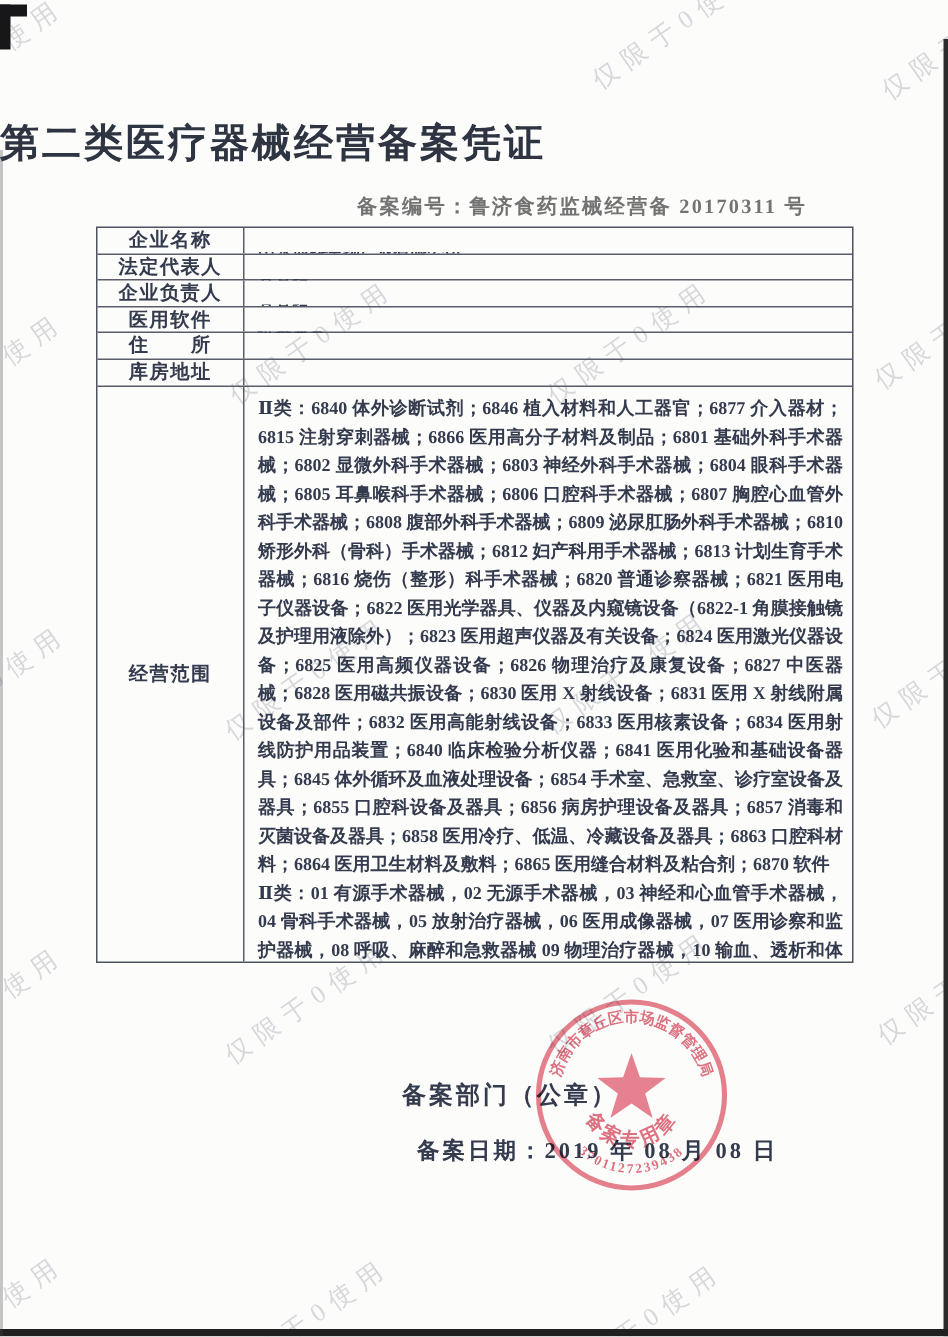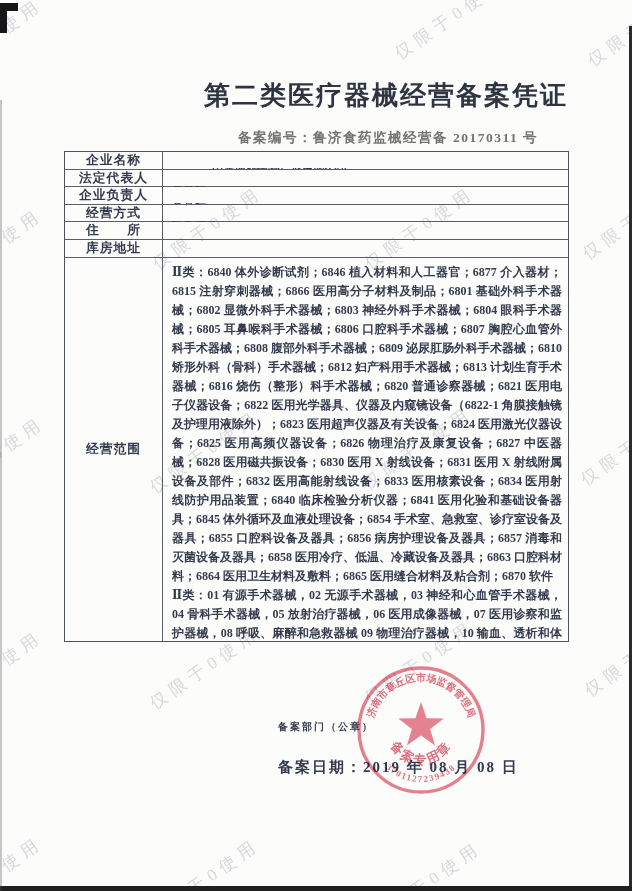--- a/index.html
+++ b/index.html
@@ -12,53 +12,53 @@
   
   .wm{
     position:absolute;z-index:0;white-space:nowrap;
     font-size:17px;letter-spacing:6px;color:#8f939f;opacity:.34;
     transform:translate(-50%,-50%) rotate(-35deg);
     pointer-events:none;user-select:none;
   }
   
   .title{
     position:absolute;top:78px;left:0;width:568px;z-index:2;
-    text-align:right;font-size:26px;font-weight:700;letter-spacing:2px;color:#2e3442;
+    text-align:left;font-size:26px;font-weight:700;letter-spacing:2px;color:#2e3442;
   }
   .record-no{
     position:absolute;top:129px;left:238px;z-index:2;
     font-size:13.5px;font-weight:700;letter-spacing:1.5px;color:#737373;
   }
   
   .info-table{
     position:absolute;left:64px;top:151px;width:503px;z-index:2;
     border:1.5px solid #4d525e;background:transparent;
   }
   .t-row{display:flex;border-top:1px solid #585d69;}
-  .t-row:first-child{border-top:none;gap:40px;}
+  .t-row:first-child{border-top:none;}
   .t-lbl{
     width:97px;flex:0 0 97px;border-right:1px solid #585d69;
     display:flex;align-items:center;justify-content:center;
     font-size:12.8px;font-weight:700;letter-spacing:1px;
   }
   .t-val{
     flex:1;display:flex;align-items:center;
     padding:0 4px 0 9px;font-size:11.5px;font-weight:600;letter-spacing:-0.2px;
     white-space:nowrap;overflow:hidden;margin-top:16px;
   }
   .r-s{height:16.6px;line-height:16.6px;}
   .scope-row{height:383px;}
   .scope-cell{
     flex:1;padding:5px 6px 4px 9px;
     font-size:12px;font-weight:700;line-height:19px;
     text-align:justify;white-space:normal;overflow:hidden;display:block;
   }
   .scope-cell p{margin:0;text-align:justify;}
   
-  .dept{position:absolute;left:278px;top:720px;z-index:2;font-size:10px;font-weight:700;letter-spacing:2px;}
+  .dept{position:absolute;left:268px;top:720px;z-index:2;font-size:16px;font-weight:700;letter-spacing:2px;}
   .date{position:absolute;left:278px;top:758px;z-index:2;font-size:15px;font-weight:700;letter-spacing:2px;}
   
   .stamp{
     position:absolute;left:346px;top:655px;width:150px;height:150px;z-index:3;
     mix-blend-mode:multiply;opacity:.88;pointer-events:none;
   }
   
   .edge-right{position:absolute;right:0;top:26px;width:3px;height:865px;background:#2b2b2b;z-index:4;}
   .edge-bottom{position:absolute;left:0;bottom:0;width:632px;height:5px;background:#202020;z-index:4;}
   .edge-left{position:absolute;left:0;top:100px;width:2px;height:791px;background:rgba(70,70,75,.30);z-index:4;}
@@ -102,21 +102,21 @@
     </div>
     <div class="t-row r-s">
       <div class="t-lbl">法定代表人</div>
       <div class="t-val">甘宜梧</div>
     </div>
     <div class="t-row r-s">
       <div class="t-lbl">企业负责人</div>
       <div class="t-val">甘宜梧</div>
     </div>
     <div class="t-row r-s">
-      <div class="t-lbl">经营方式</div>
+      <div class="t-lbl">医用软件</div>
       <div class="t-val">批零兼营</div>
     </div>
     <div class="t-row r-s">
       <div class="t-lbl">住　　所</div>
     </div>
     <div class="t-row r-s">
       <div class="t-lbl">库房地址</div>
     </div>
     <div class="t-row scope-row">
       <div class="t-lbl">经营范围</div>

